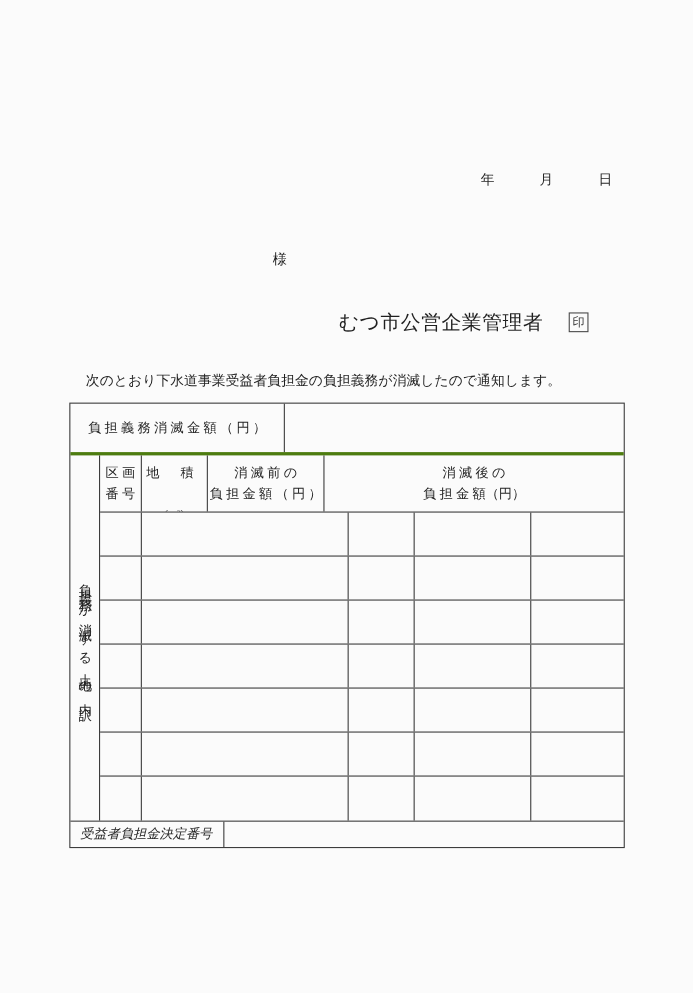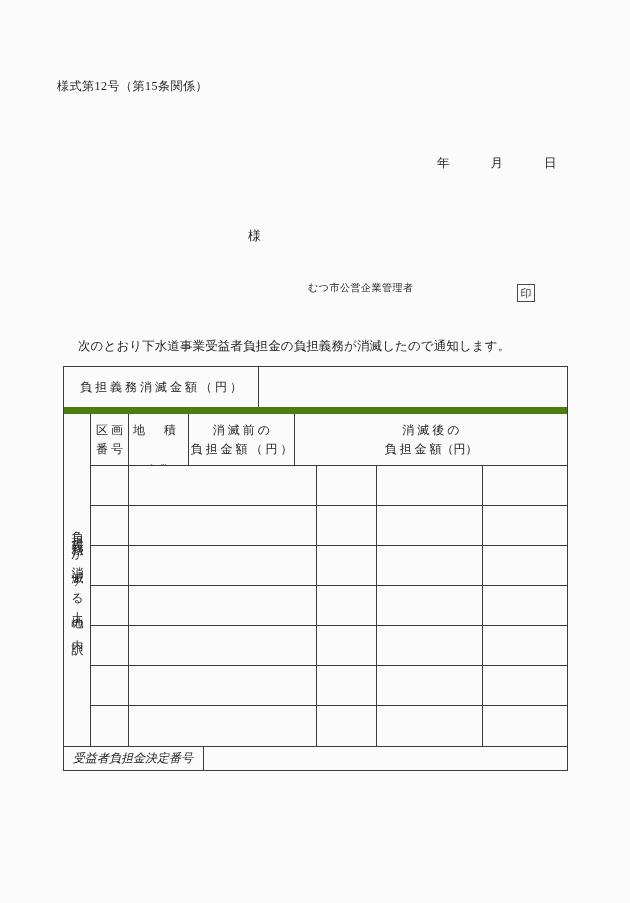--- a/index.html
+++ b/index.html
@@ -24,42 +24,42 @@
   .doc-title {
     left: 0; top: 119px; width: 630px;
     text-align: center; font-size: 14px; letter-spacing: 7px;
     white-space: nowrap;
   }
 
   .date-line { left: 437px; top: 155px; display: flex; gap: 41px; font-size: 12.5px; }
 
   .addressee { left: 248px; top: 227px; font-size: 13px; }
 
-  .issuer { left: 308px; top: 281px; font-size: 10px; letter-spacing: 0.5px; text-align: right; }
+  .issuer { left: 308px; top: 281px; font-size: 18px; letter-spacing: 0.5px; text-align: right; }
 
   .seal-box {
     left: 517px; top: 284px; width: 16px; height: 16px;
     border: 1px solid #4a4a4a;
     font-size: 11px; line-height: 16px; text-align: center;
     color: #3a3a3a;
   }
 
   .body-sentence { left: 78px; top: 338px; font-size: 12.5px; letter-spacing: 0.1px; }
 
   
   .form-table {
     position: absolute; left: 63px; top: 366px;
     width: 505px;
     border: 1px solid #3c3c3c;
     box-sizing: content-box;
     background: #fbfbfb;
   }
   .form-table, .form-table * { box-sizing: border-box; }
 
-  .t-row1 { display: flex; height: 47px; border-bottom: 7px solid #4d7c0f; }
+  .t-row1 { display: flex; height: 47px; border-bottom: 3px solid #4d7c0f; }
   .t-row1-label {
     width: 195px; border-right: 1px solid #3c3c3c;
     display: flex; align-items: center; justify-content: center;
     font-size: 12px; white-space: nowrap; overflow: hidden;
   }
   .t-row1-value { flex: 1; }
 
   .t-mid { display: flex; border-bottom: 1px solid #3c3c3c; }
   .t-vert {
     width: 27px; border-right: 1px solid #3c3c3c;
@@ -107,21 +107,20 @@
     display: flex; align-items: center;
     padding-left: 9px; font-size: 12px; white-space: nowrap; overflow: hidden; font-style: italic;
   }
   .t-bottom-value { flex: 1; }
 </style>
 </head>
 <body>
 
 <div id="page">
 
-  <div class="abs form-number">様式第12号（第15条関係）</div>
 
 
   <div class="abs date-line">
     <span>年</span>
     <span>月</span>
     <span>日</span>
   </div>
 
   <div class="abs addressee">様</div>
 

